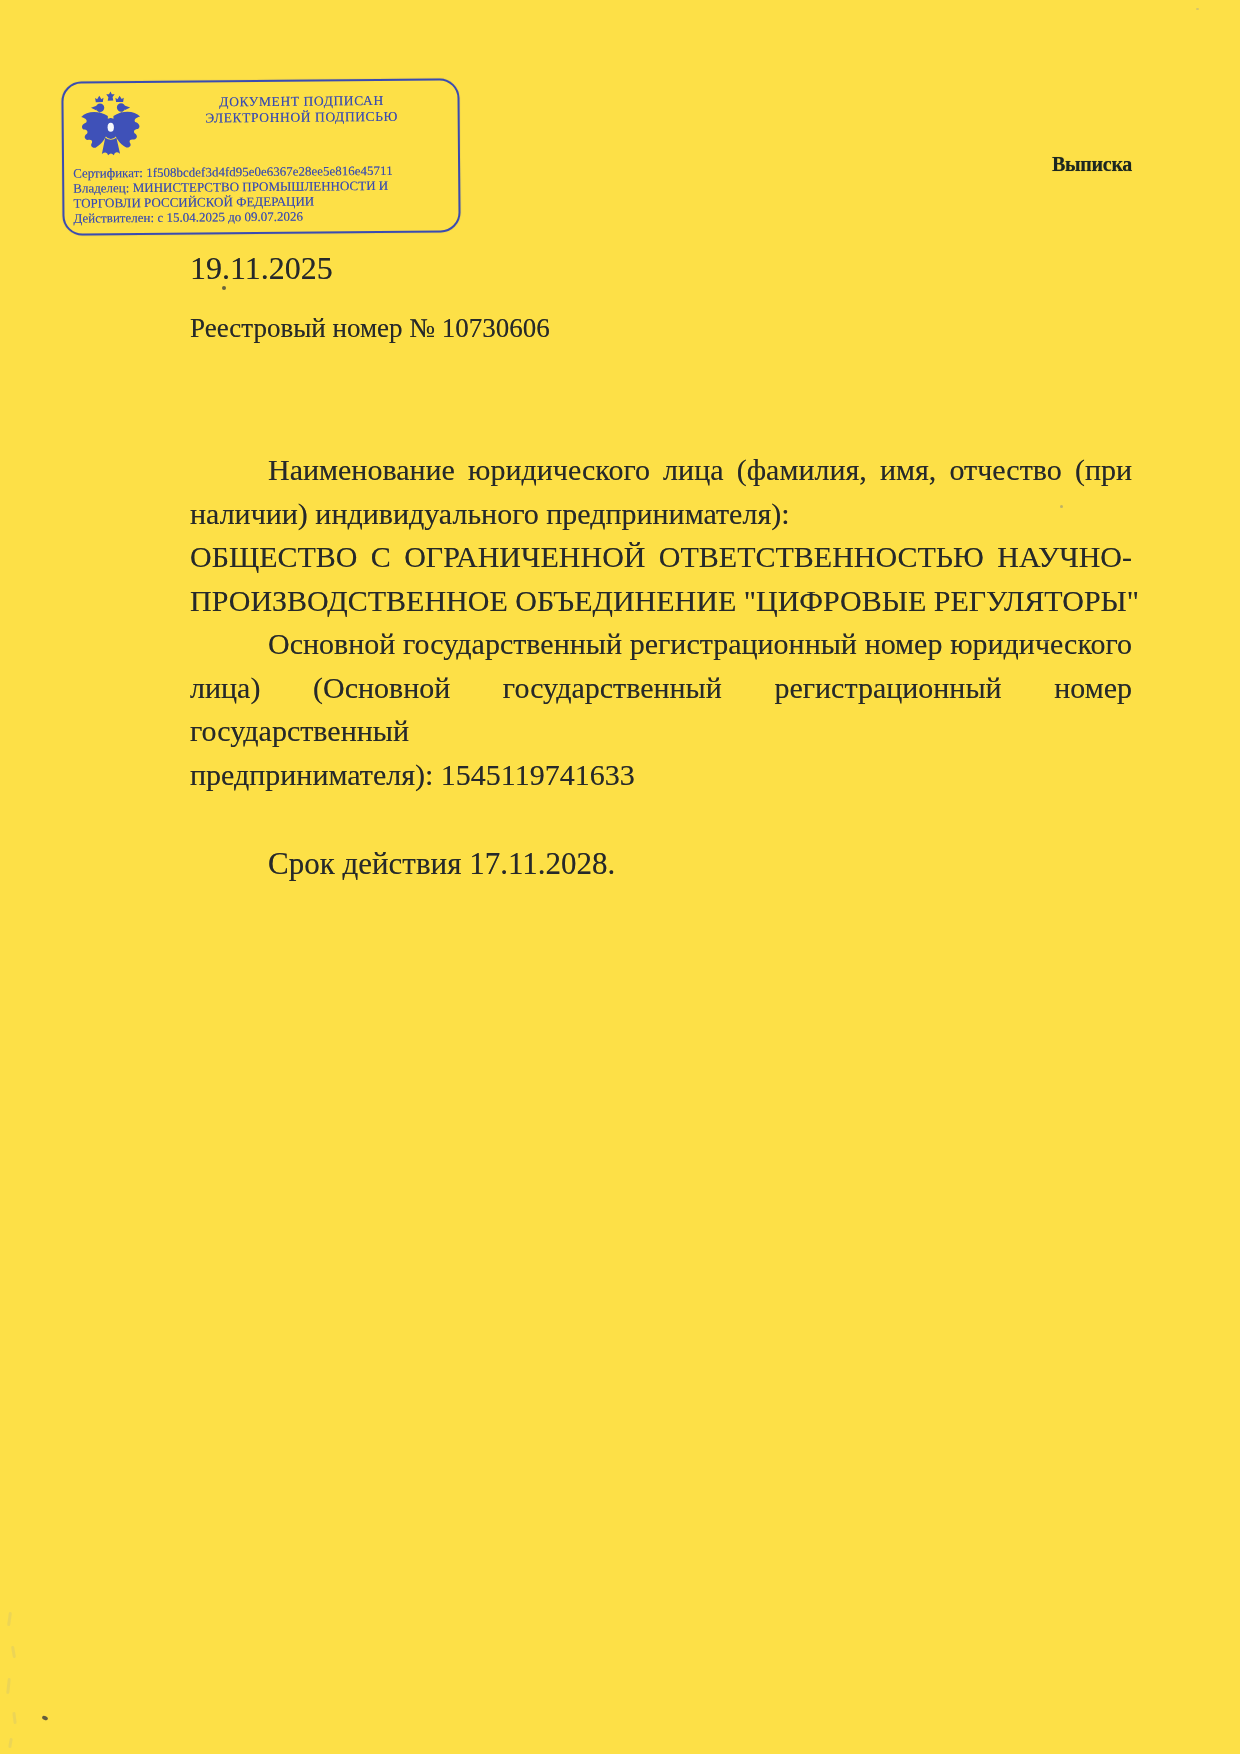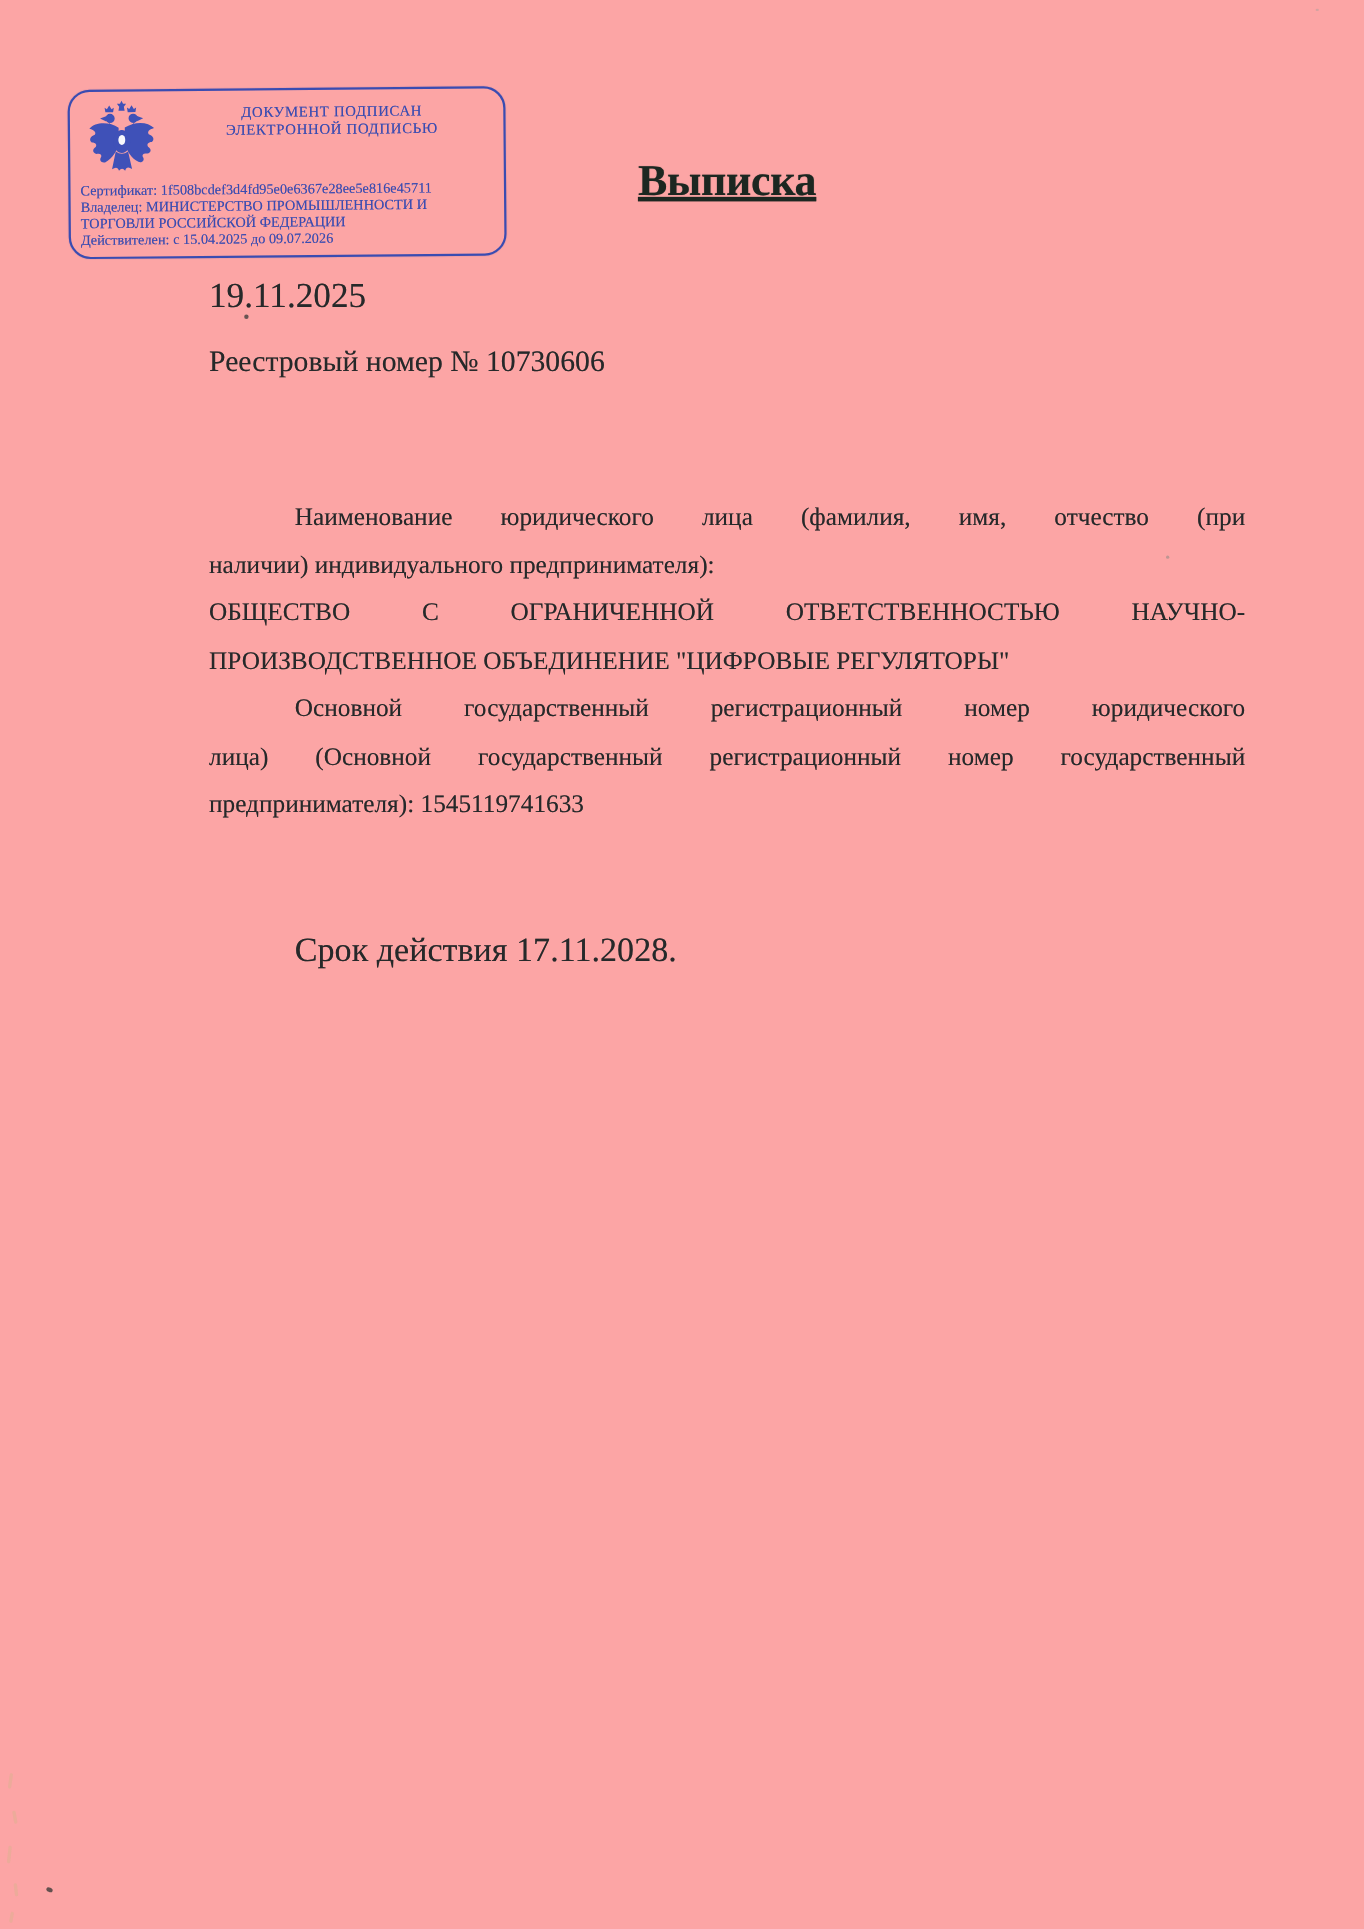--- a/index.html
+++ b/index.html
@@ -1,19 +1,19 @@
 <!DOCTYPE html>
 <html><head>
 <meta charset="utf-8">
 <style>
   html,body{margin:0;padding:0;background:#e8e8e6;}
   .page{
     position:relative;
     width:1240px;height:1754px;
-    background:#fca5a5;
+    background:#fde047;
     overflow:hidden;
     font-family:"Liberation Serif","DejaVu Serif",serif;
     color:#26292a;
   }
   
   .stamp{
     position:absolute;left:62px;top:80px;width:394px;height:150px;
     border:2.5px solid #3a4cb1;border-radius:20px;
     transform:rotate(-0.5deg);
     box-shadow:0 0 1px rgba(58,76,177,.55);
@@ -28,31 +28,30 @@
   }
   .stamp-cert{
     position:absolute;left:9px;top:82px;width:378px;
     font-size:13px;line-height:15px;
     text-shadow:0 0 0.6px rgba(58,76,177,.55);
     white-space:nowrap;
   }
   
   .title{
     position:absolute;left:190px;top:148px;width:942px;
-    text-align:center;font-weight:700;
-    color:#1c2721;font-size:40px;line-height:32px;
+    text-align:right;font-weight:700;
+    color:#1c2721;font-size:20px;line-height:32px;
     letter-spacing:-0.3px;
     text-shadow:0 0 0.7px rgba(28,39,33,.6);
-    text-decoration:underline;
   }
   
   .ink{text-shadow:0 0 0.6px rgba(38,41,42,.5);}
   .doc-date{position:absolute;left:190px;top:250px;font-size:32px;}
   .reg-block{position:absolute;left:190px;top:312px;width:942px;font-size:27px;line-height:33.5px;}
-  .body-block{position:absolute;left:190px;top:448px;width:942px;font-size:23px;line-height:43.5px;}
+  .body-block{position:absolute;left:190px;top:448px;width:942px;font-size:30px;line-height:43.5px;}
   .validity{position:absolute;left:190px;top:846px;width:942px;font-size:31px;}
   .line{white-space:nowrap;}
   .indent{padding-left:78px;}
   .just{white-space:normal;text-align:justify;text-align-last:justify;}
   
   .speck{position:absolute;border-radius:50%;}
   .s1{left:222px;top:286px;width:4px;height:4px;background:rgba(55,58,56,.75);}
   .s2{left:1060px;top:505px;width:3px;height:3px;background:rgba(130,134,128,.5);}
   .s3{left:1044px;top:640px;width:4px;height:3px;background:rgba(150,150,140,.5);}
   .s4{left:42px;top:1716px;width:6px;height:4px;background:rgba(60,60,58,.8);transform:rotate(25deg);}

